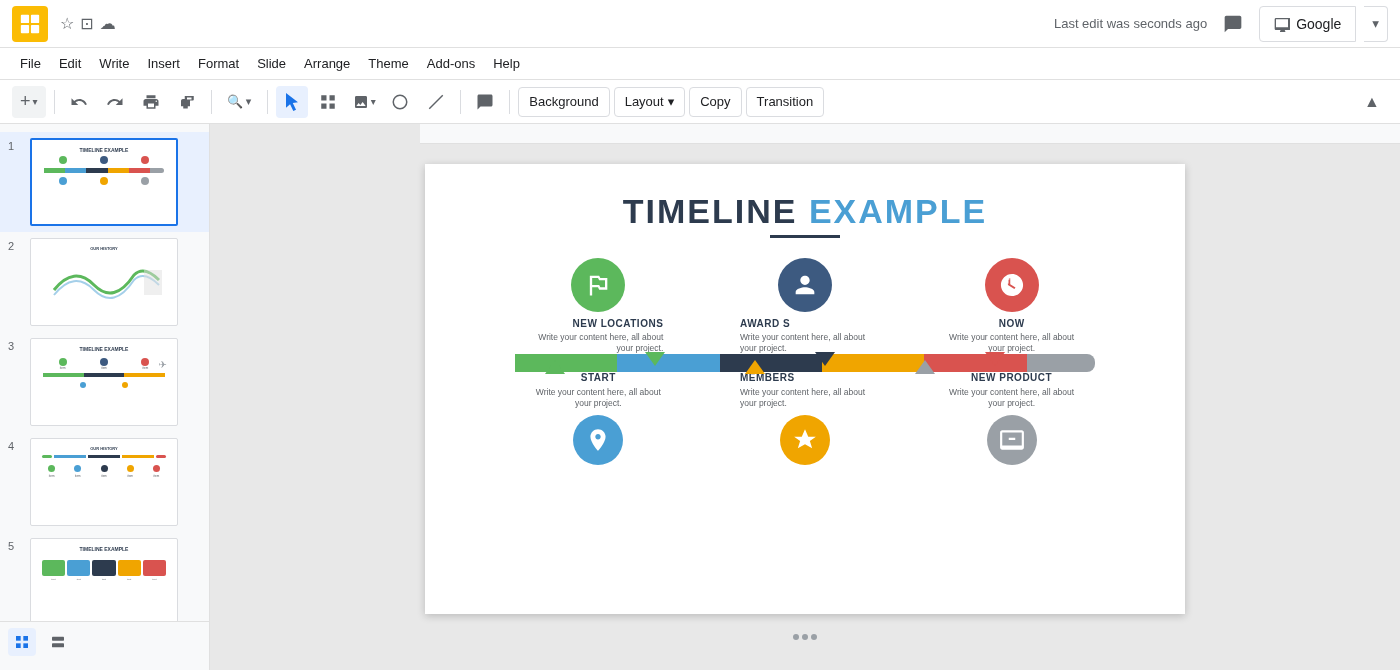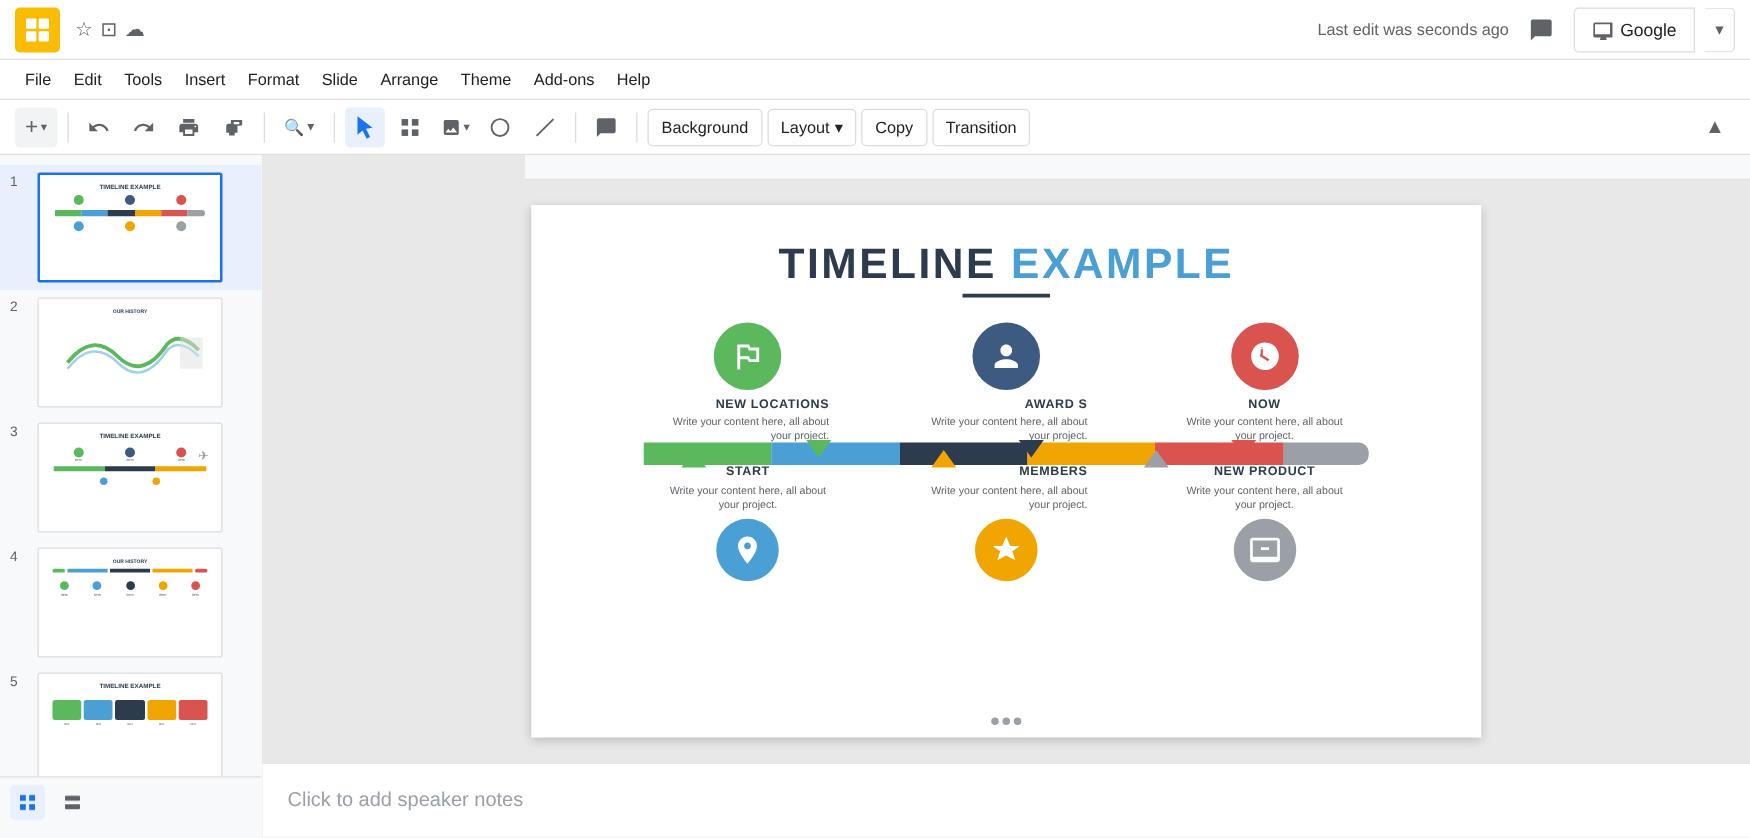--- a/index.html
+++ b/index.html
@@ -93,21 +93,21 @@
         </svg>
       <span>Google</span>
     </button>
     <button class="btn-present-arrow">▾</button>
   </div>
 </div>
 
 <div class="menu-bar">
   <span class="menu-item">File</span>
   <span class="menu-item">Edit</span>
-  <span class="menu-item">Tools</span>
+  <span class="menu-item">Write</span>
   <span class="menu-item">Insert</span>
   <span class="menu-item">Format</span>
   <span class="menu-item">Slide</span>
   <span class="menu-item">Arrange</span>
   <span class="menu-item">Theme</span>
   <span class="menu-item">Add-ons</span>
   <span class="menu-item">Help</span>
   <span class="spacer"></span>
 </div>
 
@@ -380,21 +380,21 @@
             <div style="text-align:right;width:130px;">
               <div style="width:54px;height:54px;border-radius:50%;background:#5cb85c;margin:0 auto 6px;display:flex;align-items:center;justify-content:center;">
                 <svg width="28" height="28" viewBox="0 0 24 24" fill="white">
                     <path d="M14 6l-1-2H5v17h2v-7h5l1 2h7V6h-6zm4 8h-4l-1-2H7V6h5l1 2h5v6z"></path>
                   </svg>
               </div>
               <div style="font-size:10px;font-weight:700;color:#2d3b4e;text-transform:uppercase;letter-spacing:0.5px;margin-bottom:3px;">NEW LOCATIONS</div>
               <div style="font-size:8.5px;color:#5f6368;line-height:1.3;">Write your content here, all about your project.</div>
             </div>
 
-            <div style="text-align:right;width:130px;">
+            <div style="text-align:left;width:130px;">
               <div style="width:54px;height:54px;border-radius:50%;background:#3d5a80;margin:0 auto 6px;display:flex;align-items:center;justify-content:center;">
                 <svg width="28" height="28" viewBox="0 0 24 24" fill="white">
                     <path d="M12 12c2.21 0 4-1.79 4-4s-1.79-4-4-4-4 1.79-4 4 1.79 4 4 4zm0 2c-2.67 0-8 1.34-8 4v2h16v-2c0-2.66-5.33-4-8-4z"></path>
                   </svg>
               </div>
               <div style="font-size:10px;font-weight:700;color:#2d3b4e;text-transform:uppercase;letter-spacing:0.5px;margin-bottom:3px;">AWARD S</div>
               <div style="font-size:8.5px;color:#5f6368;line-height:1.3;">Write your content here, all about your project.</div>
             </div>
 
             <div style="text-align:center;width:130px;">
@@ -447,21 +447,21 @@
             <div style="text-align:center;width:130px;">
               <div style="font-size:10px;font-weight:700;color:#2d3b4e;text-transform:uppercase;letter-spacing:0.5px;margin-bottom:4px;">START</div>
               <div style="font-size:8.5px;color:#5f6368;line-height:1.3;margin-bottom:6px;">Write your content here, all about your project.</div>
               <div style="width:50px;height:50px;border-radius:50%;background:#4a9fd4;margin:0 auto;display:flex;align-items:center;justify-content:center;">
                 <svg width="26" height="26" viewBox="0 0 24 24" fill="white">
                     <path d="M12 2C8.13 2 5 5.13 5 9c0 5.25 7 13 7 13s7-7.75 7-13c0-3.87-3.13-7-7-7zm0 9.5c-1.38 0-2.5-1.12-2.5-2.5s1.12-2.5 2.5-2.5 2.5 1.12 2.5 2.5-1.12 2.5-2.5 2.5z"></path>
                   </svg>
               </div>
             </div>
 
-            <div style="text-align:right;width:130px;">
+            <div style="text-align:left;width:130px;">
               <div style="font-size:10px;font-weight:700;color:#2d3b4e;text-transform:uppercase;letter-spacing:0.5px;margin-bottom:4px;">MEMBERS</div>
               <div style="font-size:8.5px;color:#5f6368;line-height:1.3;margin-bottom:6px;">Write your content here, all about your project.</div>
               <div style="width:50px;height:50px;border-radius:50%;background:#f0a500;margin:0 auto;display:flex;align-items:center;justify-content:center;">
                 <svg width="26" height="26" viewBox="0 0 24 24" fill="white">
                     <path d="M12 2L9 9H2l5.5 4-2.1 6.5L12 16l6.6 3.5L16.5 13 22 9h-7z"></path>
                   </svg>
               </div>
             </div>
 
             <div style="text-align:center;width:130px;">
@@ -480,17 +480,14 @@
       </div>
 
       <div class="scroll-indicator">
         <div class="scroll-dot"></div>
         <div class="scroll-dot"></div>
         <div class="scroll-dot"></div>
       </div>
 
     </div>
 
-    <div class="speaker-notes">
-      <span class="speaker-notes-text">Click to add speaker notes</span>
-    </div>
   </div>
 </div>
 
 </body></html>

